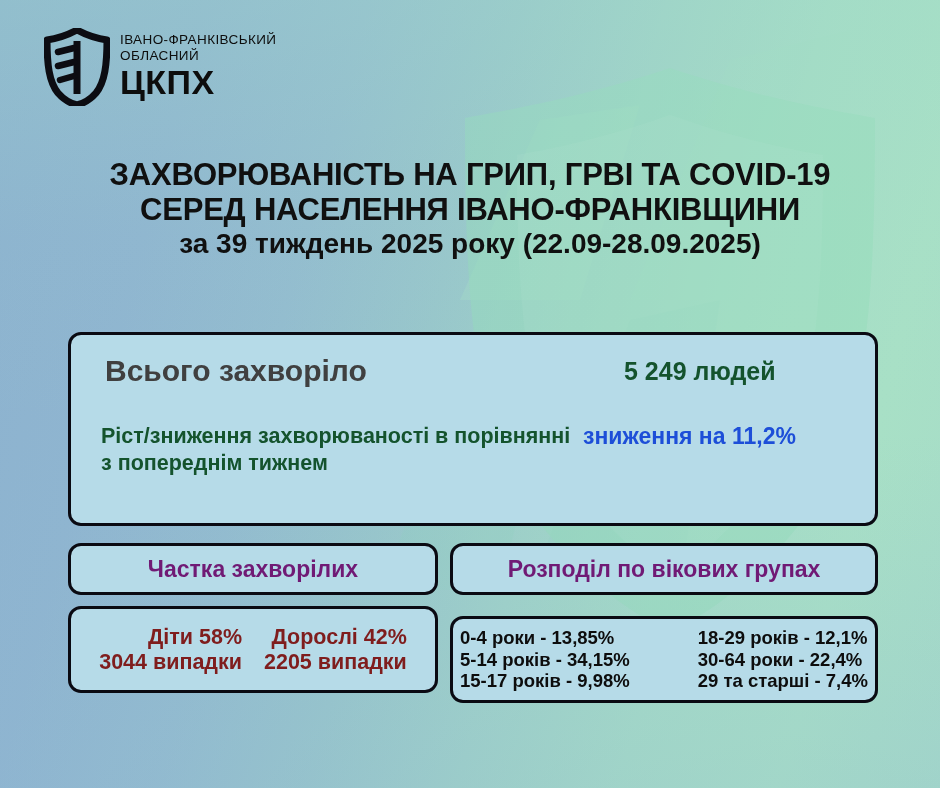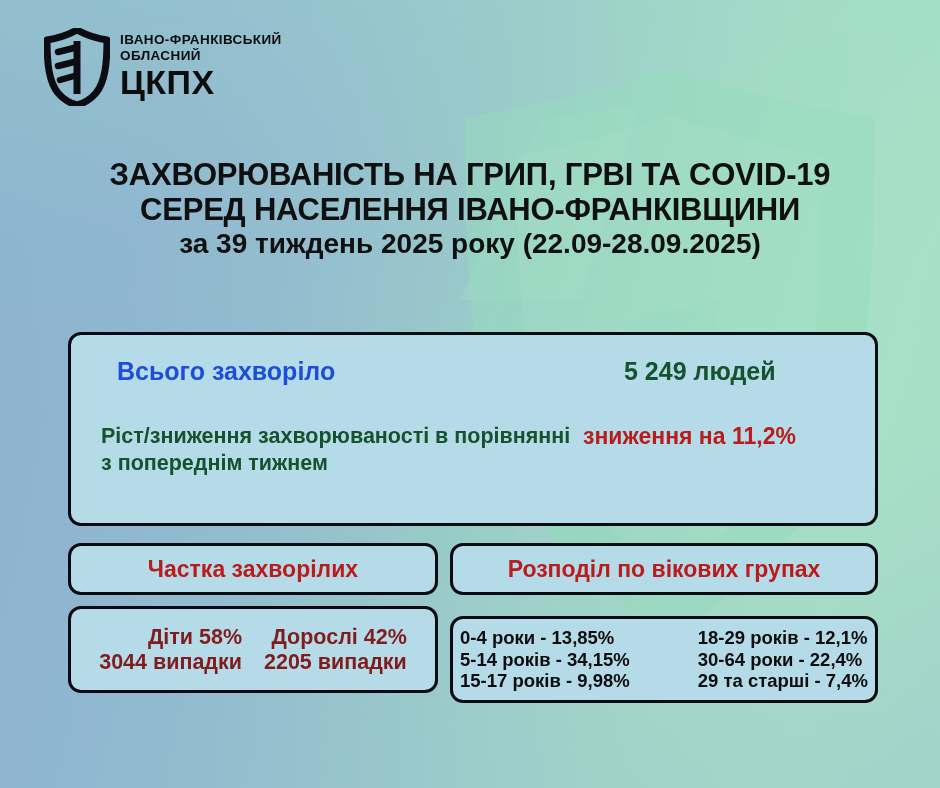--- a/index.html
+++ b/index.html
@@ -78,21 +78,21 @@
     height: 78px;
     flex: none;
   }
   .logo-mark svg { display: block; width: 100%; height: 100%; }
   .logo-text {
     padding-top: 4px;
     color: #0d0d0d;
   }
   .logo-line1, .logo-line2 {
     font-size: 13.5px;
-    font-weight: 700;
+    font-weight: 400;
     letter-spacing: 0.4px;
     line-height: 1.18;
     white-space: nowrap;
   }
   .logo-abbr {
     font-size: 34px;
     font-weight: 700;
     letter-spacing: 0.5px;
     line-height: 1.02;
     margin-top: 1px;
@@ -141,25 +141,24 @@
     position: absolute;
     left: 0; right: 0;
     top: 14px;
     height: 44px;
     display: flex;
     align-items: center;
   }
   .total-label {
     position: absolute;
     left: 34px;
-    font-size: 25px;
-    font-weight: 700;
-    color: #1d4ed8;
-    white-space: nowrap;
-    margin-left: 12px;
+    font-size: 30px;
+    font-weight: 700;
+    color: #404040;
+    white-space: nowrap;
   }
   .total-value {
     position: absolute;
     left: 553px;
     font-size: 25px;
     font-weight: 700;
     color: #14532d;
     white-space: nowrap;
   }
 
@@ -177,21 +176,21 @@
     color: #14532d;
     line-height: 1.24;
     width: 470px;
   }
   .trend-value {
     position: absolute;
     left: 512px;
     top: 0;
     font-size: 23px;
     font-weight: 700;
-    color: #b91c1c;
+    color: #1d4ed8;
     white-space: nowrap;
   }
 
   
   #head-share {
     left: 68px;
     top: 543px;
     width: 370px;
     height: 52px;
     display: flex;
@@ -203,21 +202,21 @@
     top: 543px;
     width: 428px;
     height: 52px;
     display: flex;
     align-items: center;
     justify-content: center;
   }
   .pill-text {
     font-size: 23px;
     font-weight: 700;
-    color: #b91c1c;
+    color: #701a75;
     white-space: nowrap;
   }
 
   
   #panel-share {
     left: 68px;
     top: 606px;
     width: 370px;
     height: 87px;
     display: flex;

